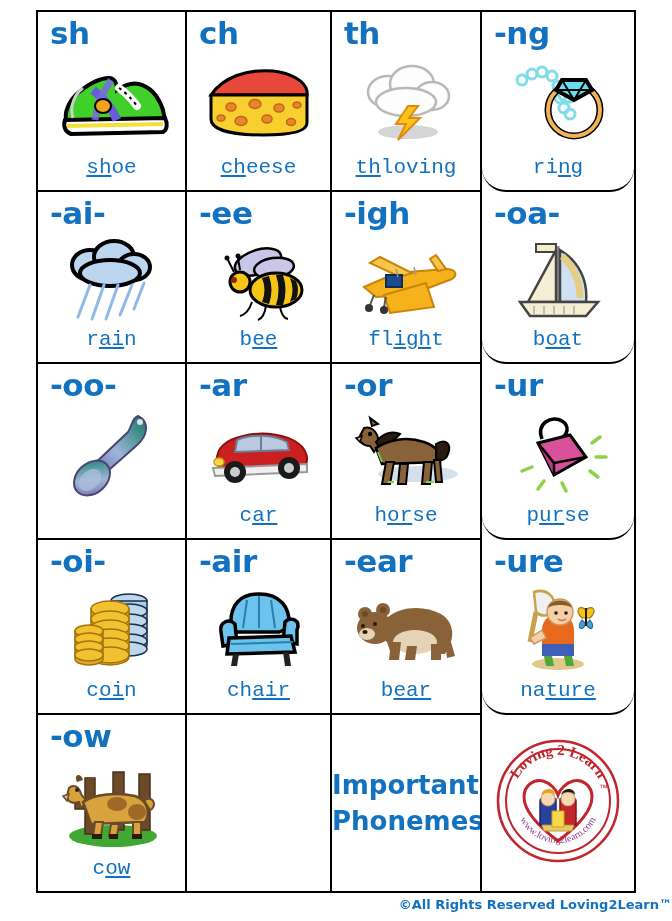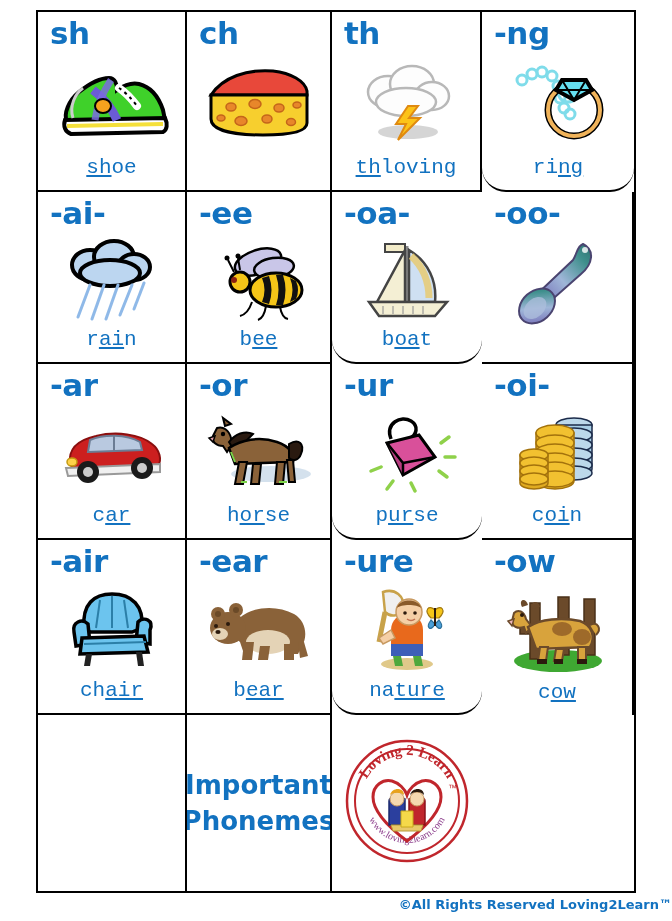--- a/index.html
+++ b/index.html
@@ -16,21 +16,21 @@
   .phoneme{position:absolute;left:12px;top:4px;color:#1272c0;
            font-family:"DejaVu Sans",sans-serif;font-weight:bold;font-size:31px;
            letter-spacing:-0.5px;line-height:1.1;}
   .art{position:absolute;left:0;right:0;top:40px;height:98px;
        display:flex;align-items:center;justify-content:center;}
   .art svg{display:block;}
   .word{position:absolute;left:0;right:0;bottom:12px;text-align:center;
         color:#1272c0;font-family:Liberation Mono, monospace;font-size:21px;
         line-height:1;white-space:nowrap;}
   .word u{text-decoration:underline;text-underline-offset:2px;}
-  .titlecell{display:flex;flex-direction:column;align-items:center;
+  .titlecell{display:flex;flex-direction:column;
              justify-content:center;gap:4px;}
   .titleline{color:#1272c0;font-family:"DejaVu Sans",sans-serif;font-weight:bold;
              font-size:26px;line-height:1.25;}
   .logocell{display:flex;align-items:center;justify-content:center;}
   .blank{}
   #footer{position:absolute;left:0;right:0;top:897px;text-align:right;
           color:#1272c0;font-family:"DejaVu Sans",sans-serif;font-weight:bold;font-size:13px;}
 </style>
 </head>
 <body>
@@ -66,20 +66,21 @@
               <ellipse cx="52" cy="43" rx="6" ry="4.5"></ellipse>
       <ellipse cx="76" cy="47" rx="5" ry="4"></ellipse>
               <ellipse cx="94" cy="44" rx="4" ry="3"></ellipse>
       <ellipse cx="38" cy="60" rx="6" ry="4.5"></ellipse>
               <ellipse cx="64" cy="58" rx="5" ry="4"></ellipse>
       <ellipse cx="88" cy="61" rx="4.5" ry="3.5"></ellipse>
               <ellipse cx="18" cy="57" rx="4" ry="3"></ellipse>
     </g>
   </svg>
         </div>
+        <div class="word"><span></span><u>ch</u><span>eese</span></div>
       </div>
       <div class="cell c3 r1">
         <div class="phoneme">th</div>
         <div class="art">
           <svg id="ico-thunder-cloud-icon" width="100" height="86" viewBox="0 0 100 86" xmlns="http://www.w3.org/2000/svg">
     <g fill="#fdfdfd" stroke="#b8b8b8" stroke-width="2.5">
       <ellipse cx="32" cy="34" rx="20" ry="16"></ellipse>
               <ellipse cx="56" cy="26" rx="22" ry="18"></ellipse>
       <ellipse cx="76" cy="38" rx="17" ry="14"></ellipse>
               <ellipse cx="50" cy="44" rx="30" ry="14"></ellipse>
@@ -154,20 +155,37 @@
     <circle cx="15" cy="18" r="2.5" fill="#000"></circle>
             <circle cx="26" cy="16" r="2.5" fill="#000"></circle>
     <g stroke="#000" stroke-width="2" fill="none">
       <path d="M40 62 q-4 12 -12 14"></path>
               <path d="M54 66 q-2 12 -8 14"></path>
               <path d="M68 67 q2 11 8 12"></path>
     </g>
   </svg>
         </div>
         <div class="word"><span>b</span><u>ee</u><span></span></div>
+      </div>
+      <div class="cell c3 r2">
+        <div class="phoneme">-igh</div>
+        <div class="art">
+          <svg id="ico-airplane-icon" width="112" height="84" viewBox="0 0 112 84" xmlns="http://www.w3.org/2000/svg">
+    <path d="M14 48 L46 34 L96 30 C106 30 108 36 102 40 L60 56 L26 58 Z" fill="#f6b21b" stroke="#c8850a" stroke-width="2"></path>
+    <path d="M30 18 L62 34 L50 38 L20 24 Z" fill="#f9c64a" stroke="#c8850a" stroke-width="2"></path>
+    <path d="M34 56 L76 44 L84 68 L40 74 Z" fill="#f6b21b" stroke="#c8850a" stroke-width="2"></path>
+    <path d="M86 16 L96 30 L88 32 L80 20 Z" fill="#f9c64a" stroke="#c8850a" stroke-width="2"></path>
+    <rect x="36" y="36" width="16" height="12" fill="#1b4d8c" stroke="#0d2d55" stroke-width="2"></rect>
+    <path d="M24 56 L20 66 M36 58 L34 68" stroke="#555" stroke-width="2"></path>
+    <circle cx="19" cy="69" r="4" fill="#333"></circle>
+            <circle cx="34" cy="71" r="4" fill="#333"></circle>
+    <path d="M46 30 L48 38 M64 28 L66 36" stroke="#999" stroke-width="1.5"></path>
+  </svg>
+        </div>
+        <div class="word"><span>fl</span><u>igh</u><span>t</span></div>
       </div>
       <div class="cell c4 r2">
         <div class="phoneme">-oa-</div>
         <div class="art">
           <svg id="ico-sailboat-icon" width="92" height="90" viewBox="0 0 92 90" xmlns="http://www.w3.org/2000/svg">
     <path d="M46 10 L46 66" stroke="#8a8a8a" stroke-width="3"></path>
     <path d="M24 8 L44 8 L44 16 L24 16 Z" fill="#f3ecc9" stroke="#444" stroke-width="2"></path>
     <path d="M44 14 L44 66 L16 66 Z" fill="#f4efd4" stroke="#444" stroke-width="2.5"></path>
     <path d="M48 14 C68 26 76 46 74 66 L48 66 Z" fill="#cfe0f2" stroke="#444" stroke-width="2.5"></path>
     <path d="M50 20 C62 30 68 46 68 62" stroke="#e8c96a" stroke-width="7" fill="none" opacity=".8"></path>

